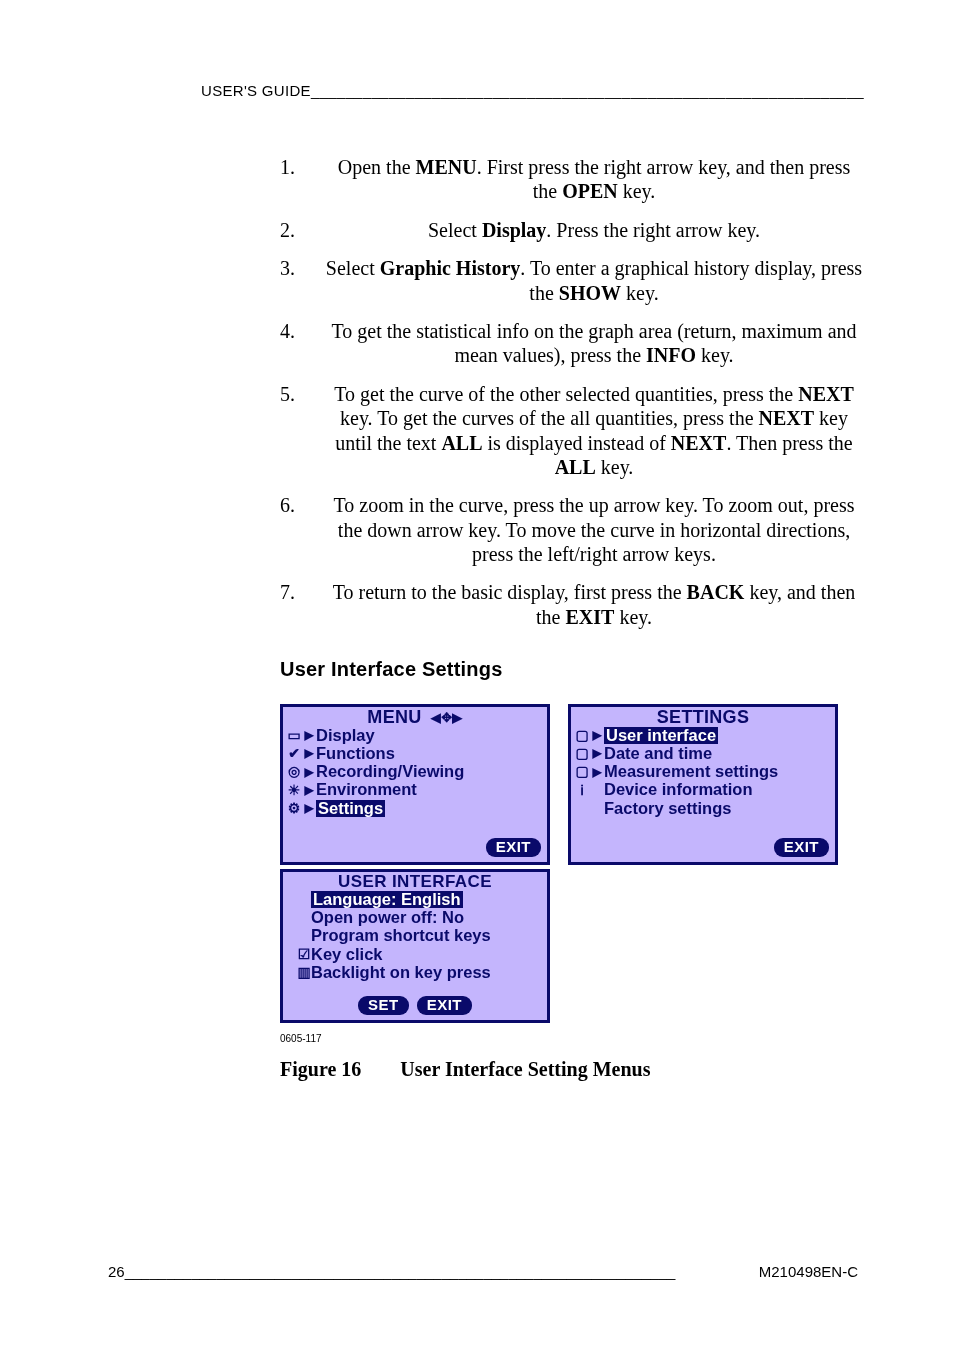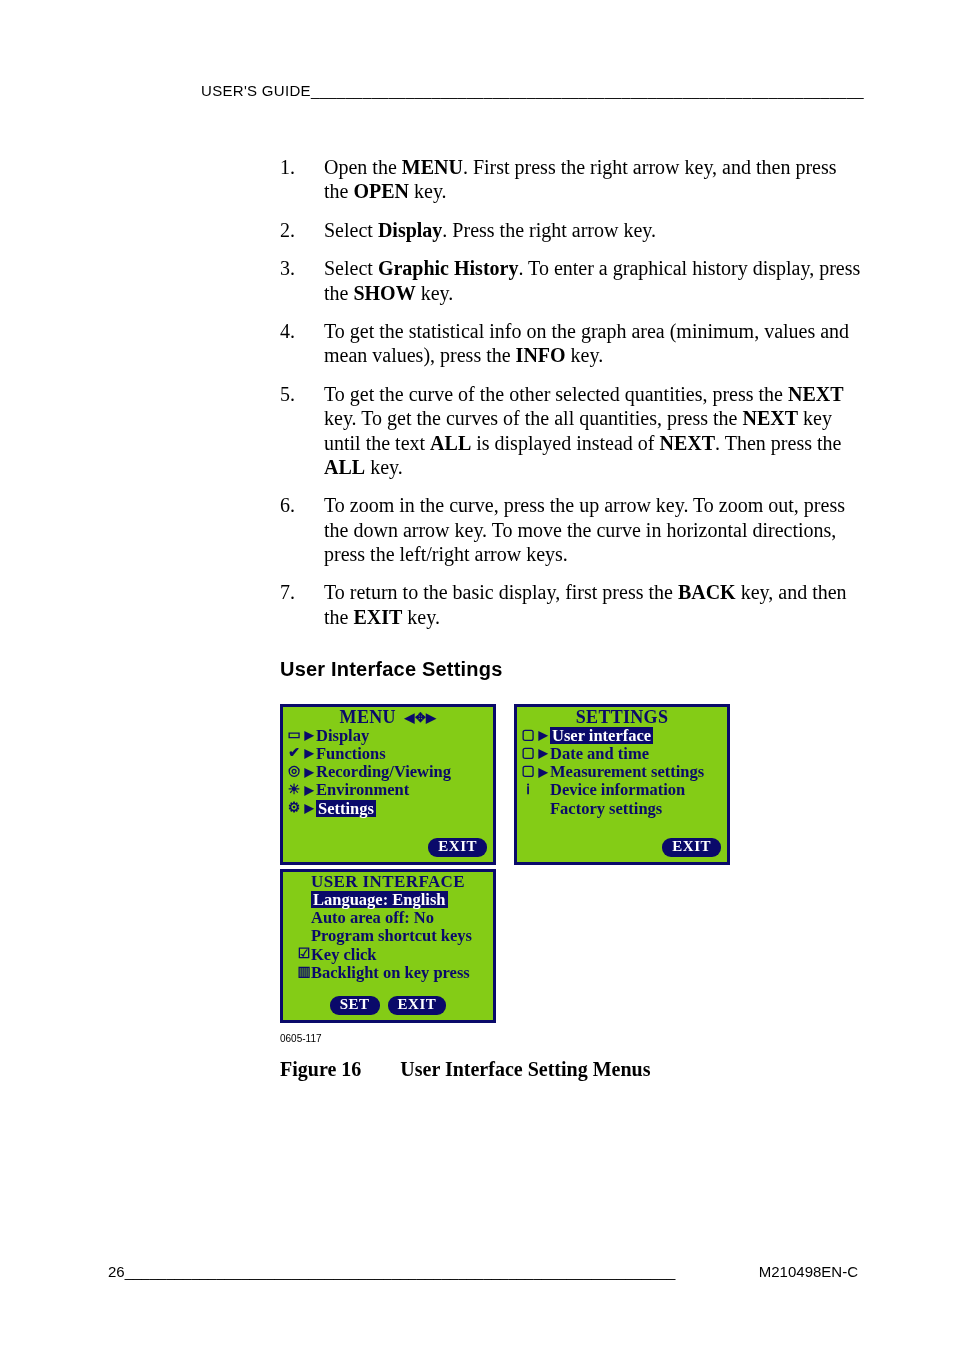--- a/index.html
+++ b/index.html
@@ -39,39 +39,39 @@
     padding: 0;
   }
   .li {
     display: flex;
     margin-bottom: 14px;
   }
   .li .num {
     width: 44px;
     flex: 0 0 44px;
   }
-  .li .txt { flex: 1; }
+  .li .txt { flex: 1; text-align: center; }
   .b { font-weight: bold; }
   h2.section {
     font-family: Arial, Helvetica, sans-serif;
     font-weight: bold;
     font-size: 20px;
     margin: 28px 0 22px 0;
     letter-spacing: 0.2px;
   }
   .screens {
     display: flex;
     gap: 18px;
     margin-top: 4px;
   }
   .lcd {
-    width: 216px;
+    width: 270px;
     border: 3px solid #0a0a6a;
-    background: #84cc16;
-    font-family: Liberation Serif, serif;
+    background: #c4b5fd;
+    font-family: Liberation Sans, sans-serif;
     font-weight: bold;
     color: #0a0a6a;
     font-size: 17px;
     line-height: 1.05;
     position: relative;
     box-sizing: border-box;
   }
   .lcd .title-row {
     text-align: center;
     font-size: 18px;
@@ -175,21 +175,21 @@
         <div class="li">
           <div class="num">2.</div>
           <div class="txt"><span>Select </span><span class="b">Display</span><span>. Press the right arrow key.</span></div>
         </div>
         <div class="li">
           <div class="num">3.</div>
           <div class="txt"><span>Select </span><span class="b">Graphic History</span><span>. To enter a graphical history display, press the </span><span class="b">SHOW</span><span> key.</span></div>
         </div>
         <div class="li">
           <div class="num">4.</div>
-          <div class="txt"><span>To get the statistical info on the graph area (minimum, values and mean values), press the </span><span class="b">INFO</span><span> key.</span></div>
+          <div class="txt"><span>To get the statistical info on the graph area (return, maximum and mean values), press the </span><span class="b">INFO</span><span> key.</span></div>
         </div>
         <div class="li">
           <div class="num">5.</div>
           <div class="txt"><span>To get the curve of the other selected quantities, press the </span><span class="b">NEXT</span><span> key. To get the curves of the all quantities, press the </span><span class="b">NEXT</span><span> key until the text </span><span class="b">ALL</span><span> is displayed instead of </span><span class="b">NEXT</span><span>. Then press the </span><span class="b">ALL</span><span> key.</span></div>
         </div>
         <div class="li">
           <div class="num">6.</div>
           <div class="txt"><span>To zoom in the curve, press the up arrow key. To zoom out, press the down arrow key. To move the curve in horizontal directions, press the left/right arrow keys.</span></div>
         </div>
         <div class="li">
@@ -284,21 +284,21 @@
         <div class="title-row">
           <span>USER INTERFACE</span>
         </div>
         <div class="body" id="ui-body" style="padding-left:14px;">
             <div class="menu-line noarrow">
               <span class="ic" style="width: 14px;"></span>
               <span class="label-inv">Language: English</span>
             </div>
             <div class="menu-line noarrow">
               <span class="ic" style="width: 14px;"></span>
-              <span>Auto area off: No</span>
+              <span>Open power off: No</span>
             </div>
             <div class="menu-line noarrow">
               <span class="ic" style="width: 14px;"></span>
               <span>Program shortcut keys</span>
             </div>
             <div class="menu-line noarrow">
               <span class="ic" style="width: 14px;">☑</span>
               <span>Key click</span>
             </div>
             <div class="menu-line noarrow">

